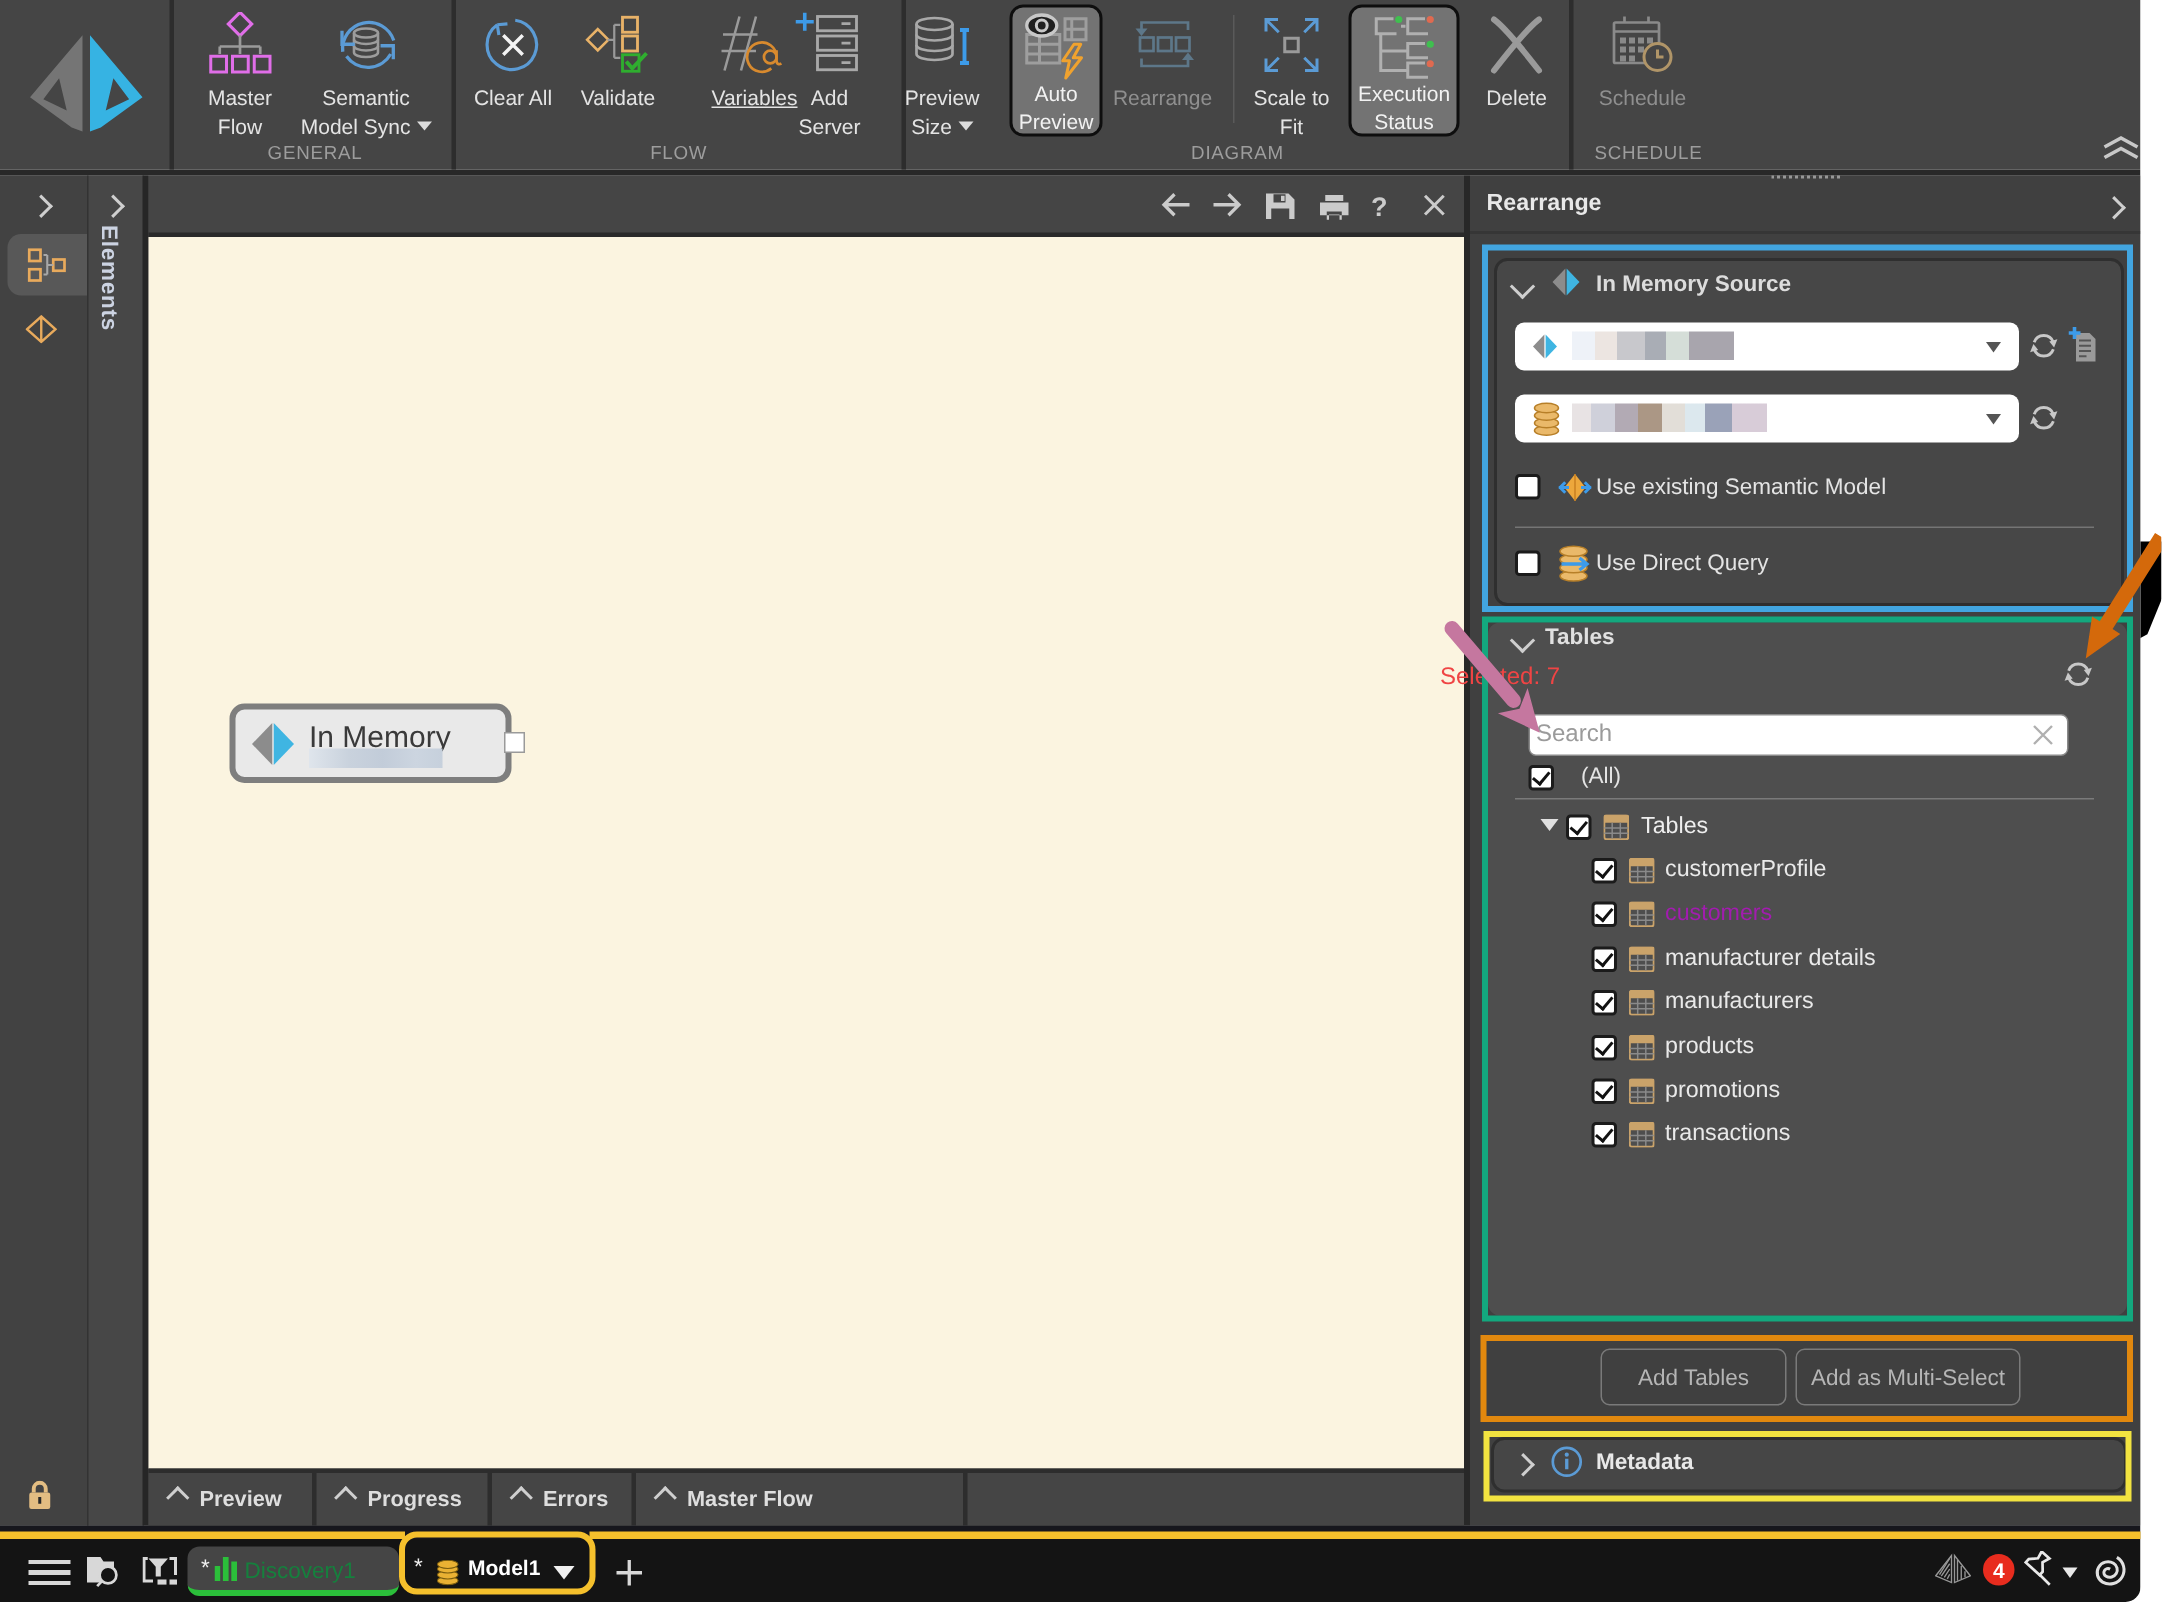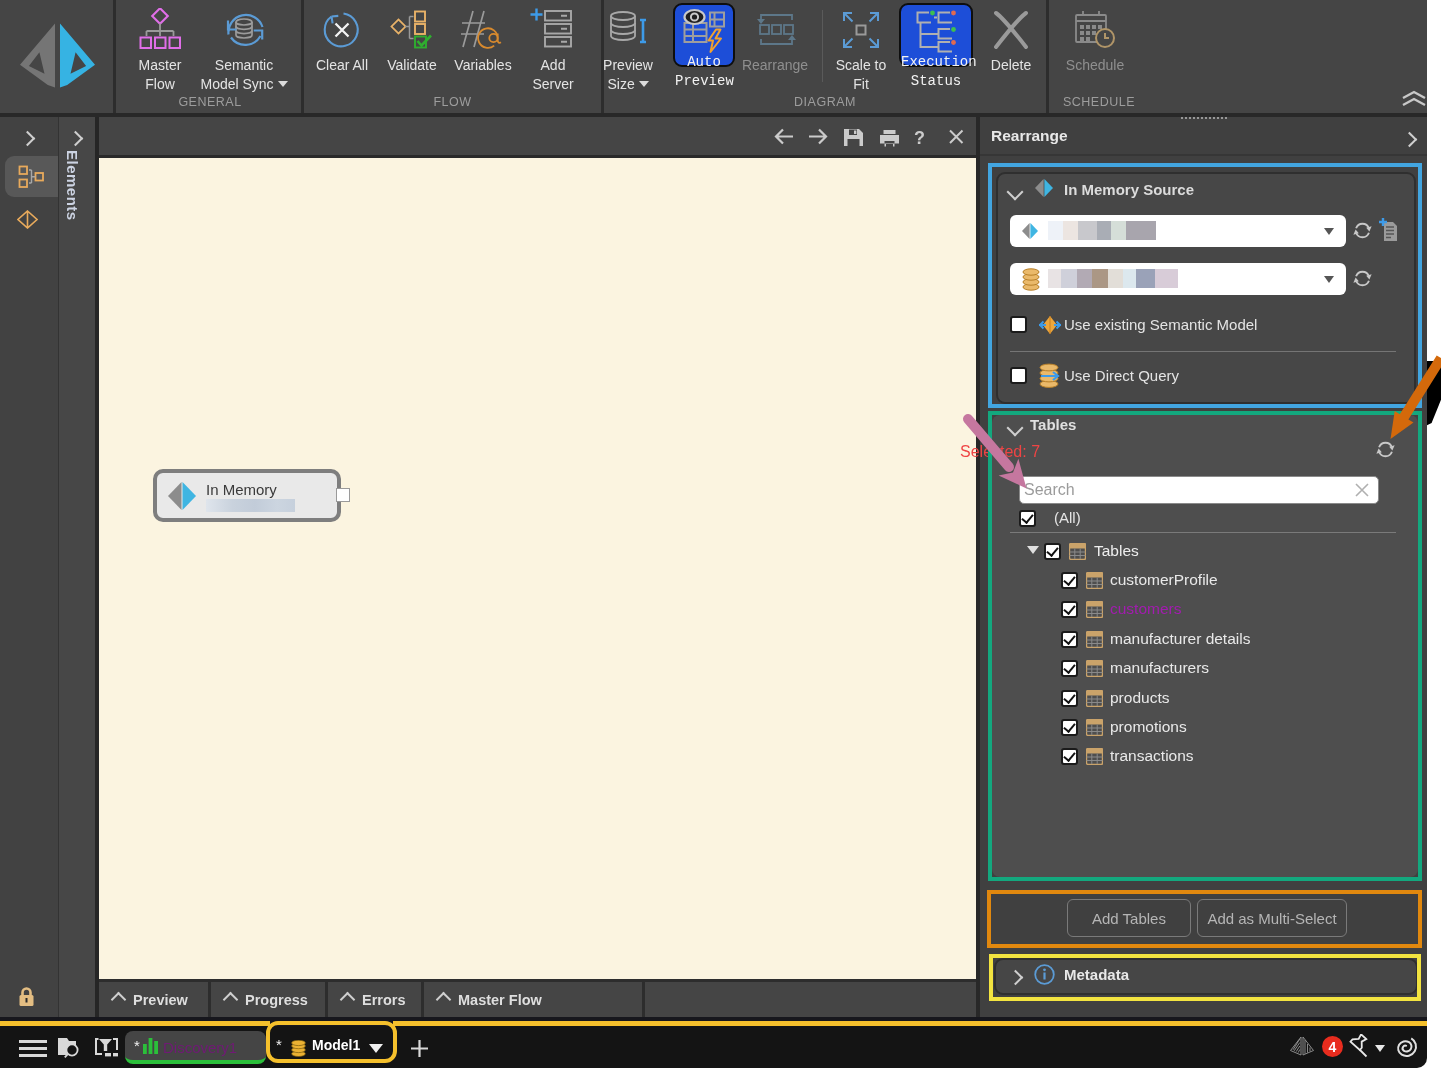--- a/index.html
+++ b/index.html
@@ -6,21 +6,21 @@
 body{width:1441px;height:1068px;background:#ffffff;font-family:"Liberation Sans",sans-serif;overflow:hidden;position:relative;}
 .a{position:absolute;}
 
 #ribbon{left:0;top:0;width:1427px;height:113px;background:#454545;}
 .vsep{position:absolute;top:0;width:3px;height:113px;background:#2d2d2d;}
 .rbtn{position:absolute;top:0;text-align:center;color:#e4e4e4;font-size:14px;}
 .rbtn .ic{height:52px;display:flex;align-items:center;justify-content:center;padding-top:4px;}
 .rbtn .lb{line-height:18.5px;}
 .rbtn.dis{color:#8f8f8f;}
 .glabel{position:absolute;top:95px;font-size:12.5px;color:#9d9d9d;text-align:center;letter-spacing:0.5px;}
-.activebtn{position:absolute;top:3px;height:64px;background:#1d4ed8;border:2px solid #0e0e0e;border-radius:9px;color:#f2f2f2;text-align:center;box-sizing:border-box;font-family:Liberation Mono, monospace;}
+.activebtn{position:absolute;top:3px;height:88px;background:#737373;border:2px solid #0e0e0e;border-radius:9px;color:#f2f2f2;text-align:center;box-sizing:border-box;}
 
 #ribbonsep{left:0;top:113px;width:1427px;height:4px;background:#282828;}
 #mainbg{left:0;top:117px;width:1427px;height:900px;background:#424242;}
 #col1{left:0;top:117px;width:58px;height:900px;background:#424242;}
 #col2{left:58px;top:117px;width:37px;height:900px;background:#474747;border-left:1px solid #333;}
 #canvasborder{left:95px;top:117px;width:4px;height:900px;background:#262626;}
 #canvaswrap{left:99px;top:117px;width:877px;height:900px;background:#454545;}
 #canvas{left:99px;top:158px;width:877px;height:821px;background:#fbf4e0;}
 #tabrow{left:99px;top:979px;width:877px;height:38px;background:#2d2d2d;}
 .ctab{position:absolute;top:982px;height:35px;background:#454545;color:#dedede;font-size:14.5px;font-weight:bold;display:flex;align-items:center;}
@@ -110,21 +110,21 @@
   <path d="M16 18.5 h4.5 M20.5 8.5 v22 M20.5 8.5 h4 M20.5 30.5 h4" stroke="#999" stroke-width="1.5" fill="none"></path>
   <rect x="26" y="3.5" width="10" height="10" fill="none" stroke="#e8b268" stroke-width="1.9"></rect>
   <rect x="26" y="16" width="10" height="10" fill="none" stroke="#e8b268" stroke-width="1.9"></rect>
   <rect x="26" y="28.5" width="11" height="11" fill="none" stroke="#2fae2f" stroke-width="1.9"></rect>
   <path d="M28.5 33 l4 4.5 l9.5 -10" stroke="#2fae2f" stroke-width="2.6" fill="none"></path>
  </svg>
     </div>
  <div class="lb">Validate</div>
 </div>
 
-<div class="rbtn" style="left:448px;width:70px;">
+<div class="rbtn" style="left:468px;width:70px;text-decoration:underline;">
  <div class="ic">
       <svg width="46" height="44" viewBox="0 0 46 44">
   <g stroke="#9a9a9a" stroke-width="1.7" fill="none">
    <path d="M13 3 L3 39 M24 3 L14 39 M2 15 H25 M1 26 H24"></path>
   </g>
   <g stroke="#d88a2e" stroke-width="1.8" fill="none">
    <circle cx="33.5" cy="30" r="4.2"></circle>
    <path d="M37.7 25.5 v7 c0 2.3 1.8 2.8 3.2 1.8 M37.7 30 a 9.8 9.8 0 1 0 -3.5 7.6"></path>
   </g>
  </svg>
@@ -316,21 +316,21 @@
  </g>
  <text x="140" y="17" font-size="18" font-weight="bold" fill="#cbcbcb" font-family="Liberation Sans">?</text>
  <path d="M176 3.5 L188.5 16 M188.5 3.5 L176 16" stroke="#cbcbcb" stroke-width="2"></path>
 </svg></div>
 
 <div class="a" style="left:153px;top:469px;width:188px;height:53px;background:#e9e9e9;border:4px solid #7e7e7e;border-radius:10px;box-sizing:border-box;"></div>
 <div class="a" style="left:167px;top:481px;"><svg width="30" height="30" viewBox="0 0 30 30">
  <path d="M14.5 1 L14.5 29 L1 15 Z" fill="#8c8c8c"></path>
  <path d="M15.5 1 L15.5 29 L29 15 Z" fill="#3fb5e2"></path>
 </svg></div>
-<div class="a" style="left:206px;top:481px;color:#3a3a3a;font-size:15px;">In Memory</div>
+<div class="a" style="left:206px;top:481px;color:#3a3a3a;font-size:20px;">In Memory</div>
 <div class="a" style="left:206px;top:499px;width:89px;height:13px;background:linear-gradient(90deg,#dfe5ec 0%,#c9d2dd 30%,#c2ccd9 55%,#ccd5e0 80%,#c6d0dc 100%);"></div>
 <div class="a" style="left:336px;top:488px;width:14px;height:14px;background:#fff;border:1.5px solid #9a9a9a;box-sizing:border-box;"></div>
 
 <div class="ctab" style="left:99px;width:109px;"><span class="ch"><span class="chev-u"></span></span>Preview</div>
 <div class="ctab" style="left:211px;width:114px;"><span class="ch"><span class="chev-u"></span></span>Progress</div>
 <div class="ctab" style="left:328px;width:93px;"><span class="ch"><span class="chev-u"></span></span>Errors</div>
 <div class="ctab" style="left:424px;width:218px;"><span class="ch"><span class="chev-u"></span></span>Master Flow</div>
 <div class="a" style="left:645px;top:982px;width:331px;height:35px;background:#454545;"></div>
 
 <div class="a" style="left:1181px;top:117px;width:47px;height:2px;background:repeating-linear-gradient(90deg,#989898 0 2px,transparent 2px 4px);"></div>
@@ -511,21 +511,21 @@
  <rect x="18" y="15" width="5" height="3.4" fill="#d8d8d8"></rect>
 </svg></div>
 
 <div class="a" style="left:125px;top:1031px;width:141px;height:33px;background:#454545;border-radius:8px;border-bottom:4px solid #2bbf3a;box-sizing:border-box;"></div>
 <div class="a" style="left:134px;top:1037px;color:#f0f0f0;font-size:15px;">*</div>
 <div class="a" style="left:143px;top:1038px;"><svg width="15" height="16" viewBox="0 0 15 16">
  <rect x="0" y="6" width="3.8" height="10" fill="#2bbf3a"></rect>
  <rect x="5.6" y="0" width="3.8" height="16" fill="#2bbf3a"></rect>
  <rect x="11.2" y="3" width="3.8" height="13" fill="#2bbf3a"></rect>
 </svg></div>
-<div class="a" style="left:163px;top:1039px;color:#701a75;font-size:15px;">Discovery1</div>
+<div class="a" style="left:163px;top:1039px;color:#15803d;font-size:15px;">Discovery1</div>
 
 <div class="a" style="left:276px;top:1036px;color:#f0f0f0;font-size:15px;">*</div>
 <div class="a" style="left:291px;top:1040px;"><svg width="15" height="17" viewBox="0 0 15 17">
  <g fill="#eab133" stroke="#7a5c0e" stroke-width="0.7">
   <ellipse cx="7.5" cy="13.8" rx="6.9" ry="2.7"></ellipse>
   <ellipse cx="7.5" cy="9.9" rx="6.9" ry="2.7"></ellipse>
   <ellipse cx="7.5" cy="6" rx="6.9" ry="2.7"></ellipse>
   <ellipse cx="7.5" cy="2.9" rx="6.9" ry="2.7"></ellipse>
  </g>
 </svg></div>

